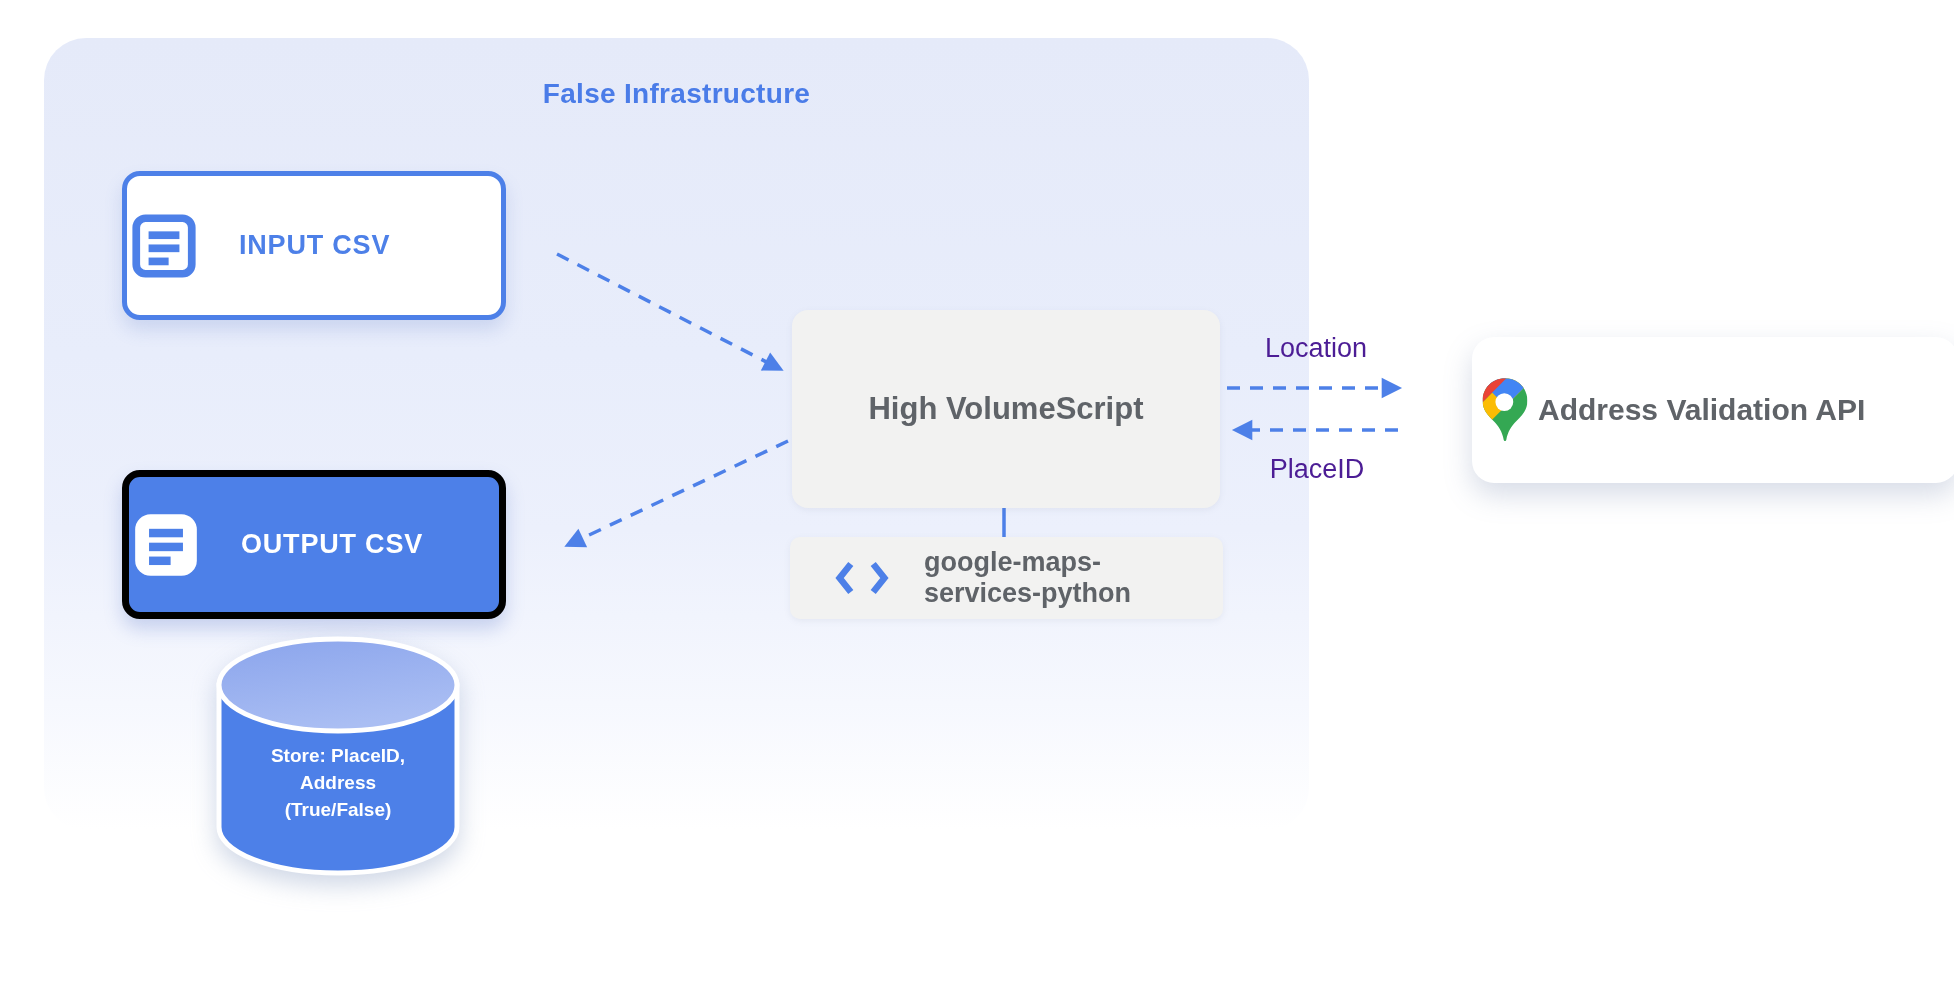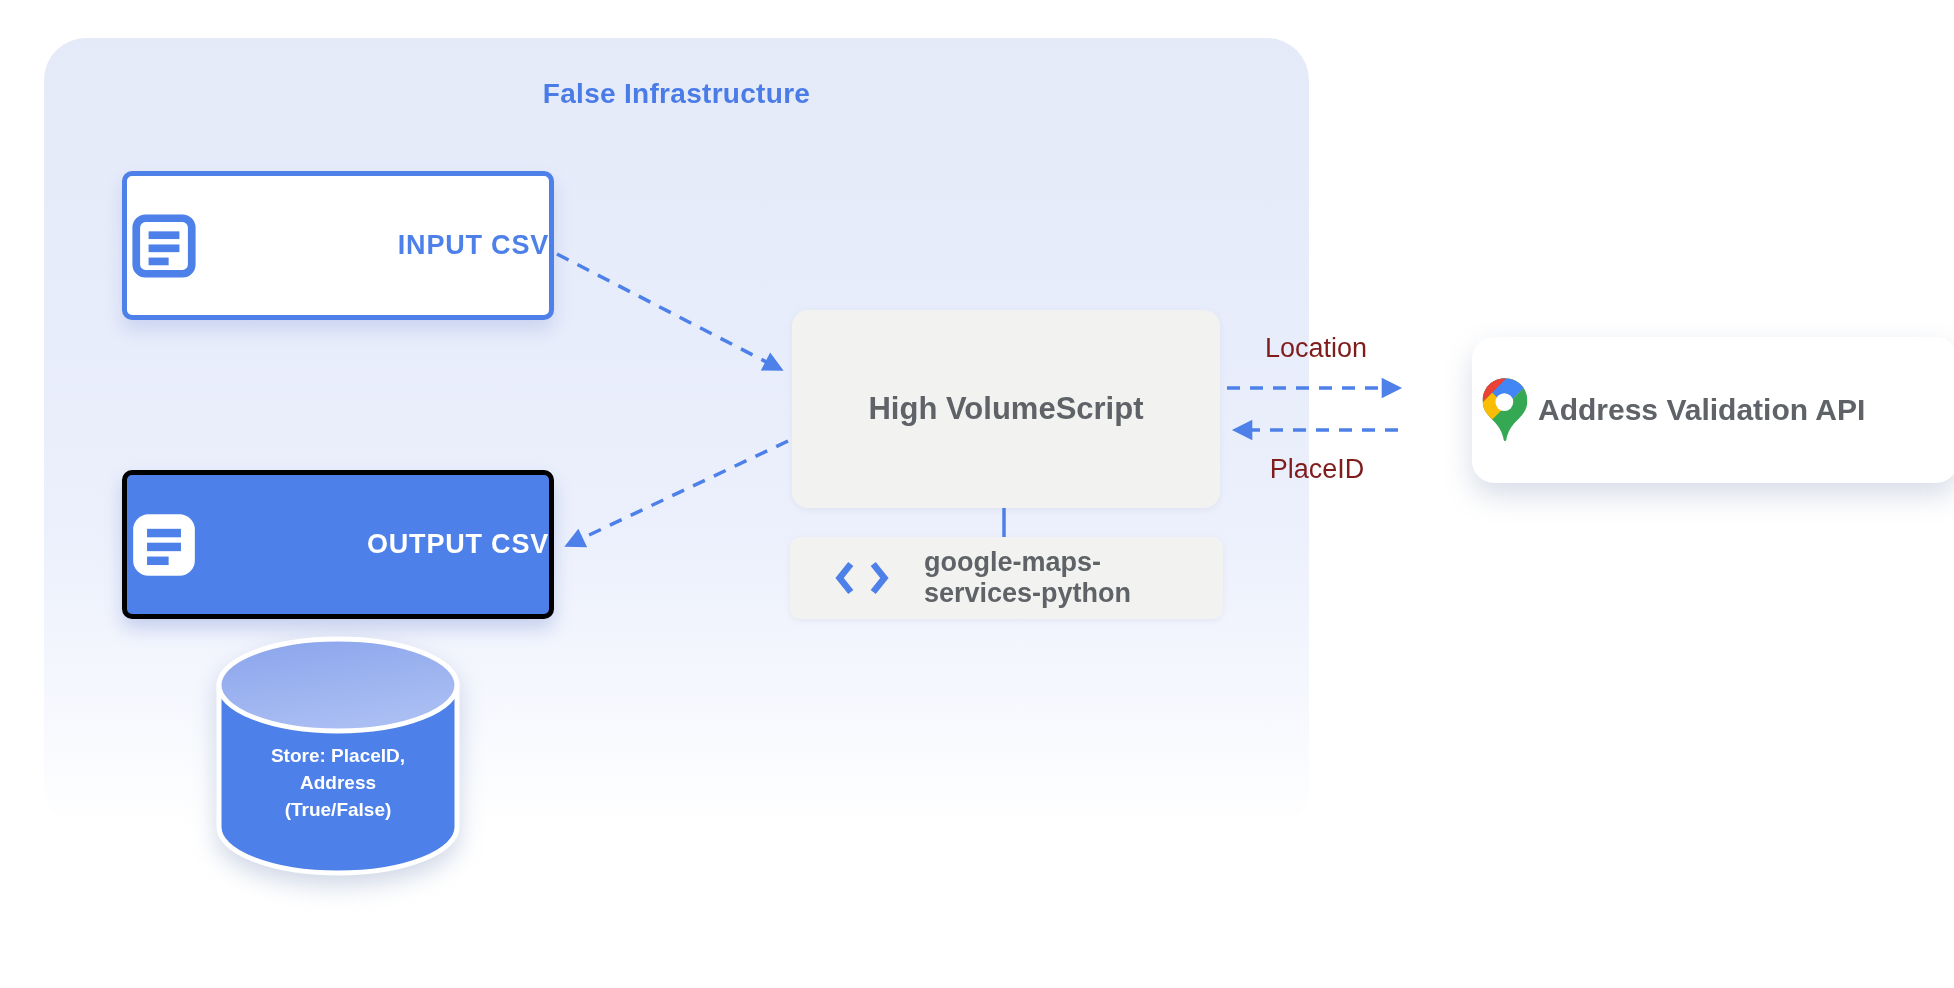--- a/index.html
+++ b/index.html
@@ -15,29 +15,29 @@
     left:44px;top:38px;width:1265px;height:792px;border-radius:42px;
     background:linear-gradient(180deg,#E5EAF9 0%,#E8EDFB 40%,#ECF0FC 62%,#F6F8FE 84%,#FFFFFF 100%);
   }
   .infra-title{
     left:44px;top:78px;width:1265px;text-align:center;
     font-size:28px;font-weight:bold;color:#4A7CE8;letter-spacing:.3px;
   }
 
   
   .csv-box{
-    width:432px;height:149px;border-radius:10px;box-sizing:border-box;
-    display:flex;align-items:center;justify-content:space-between;gap:38px;
+    width:384px;height:149px;border-radius:18px;box-sizing:border-box;
+    display:flex;align-items:center;justify-content:flex-start;gap:38px;
   }
   .input-box{
     left:122px;top:171px;background:#ffffff;border:5px solid #4D80E8;
     box-shadow:0 10px 18px rgba(90,120,200,.20);
   }
   .output-box{
-    left:122px;top:470px;background:#4D80E8;border:5px solid #000000;
+    left:122px;top:470px;background:#4D80E8;border:7px solid #000000;
     box-shadow:0 10px 18px rgba(90,120,200,.28);
   }
   .csv-label{font-size:27px;font-weight:bold;letter-spacing:.8px;}
   .input-box .csv-label{color:#4D80E8;}
   .output-box .csv-label{color:#ffffff;}
 
   
   .script-box{
     left:792px;top:310px;width:428px;height:198px;border-radius:16px;
     background:#F2F2F1;box-shadow:0 2px 6px rgba(120,130,150,.10);
@@ -55,21 +55,21 @@
   
   .api-box{
     left:1472px;top:337px;width:486px;height:146px;border-radius:22px;
     background:#ffffff;box-shadow:0 12px 28px rgba(110,130,170,.28);
     display:flex;align-items:center;justify-content:flex-start;
   }
   .api-label{font-size:30px;font-weight:bold;color:#5F6368;}
 
   
   .edge-label{
-    width:220px;text-align:center;font-size:27px;font-weight:500;color:#7f1d1d;
+    width:220px;text-align:center;font-size:27px;font-weight:500;color:#4c1d95;
   }
   .loc-label{left:1206px;top:333px;}
   .pid-label{left:1207px;top:454px;}
 
   
   .cyl-text{
     left:210px;top:742px;width:256px;text-align:center;
     font-size:19px;line-height:27px;font-weight:bold;color:#ffffff;
   }
 

